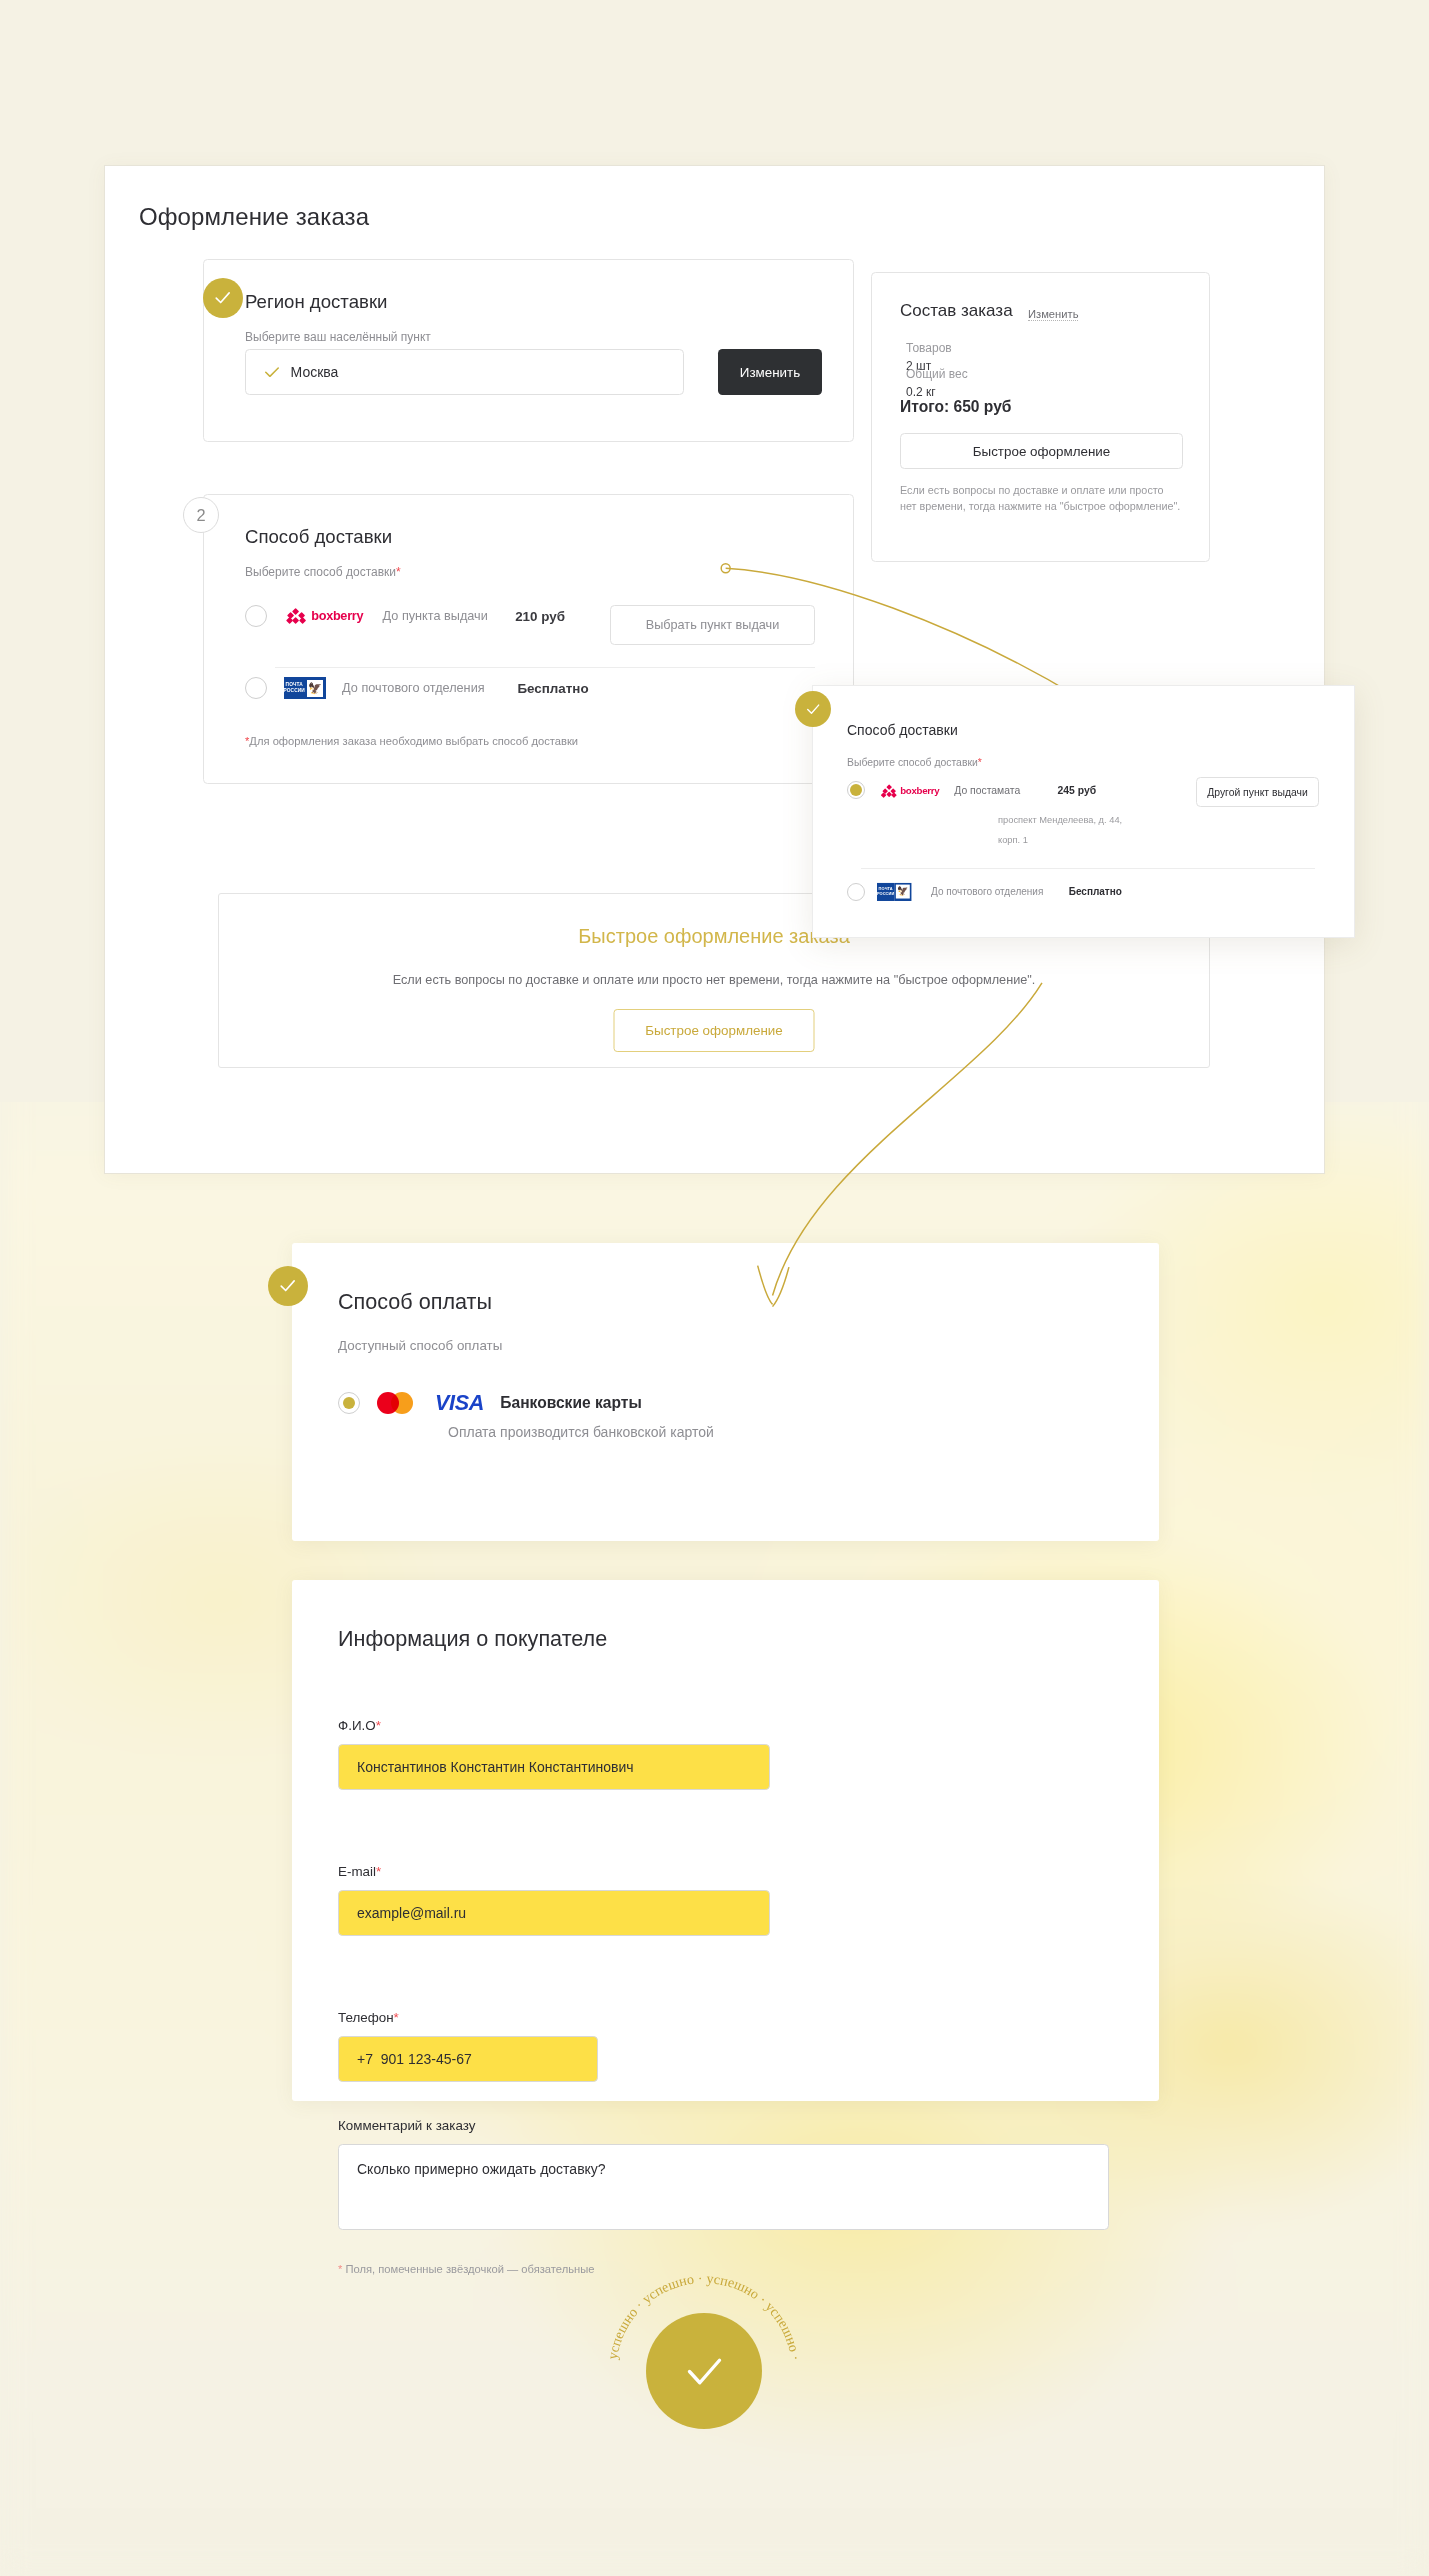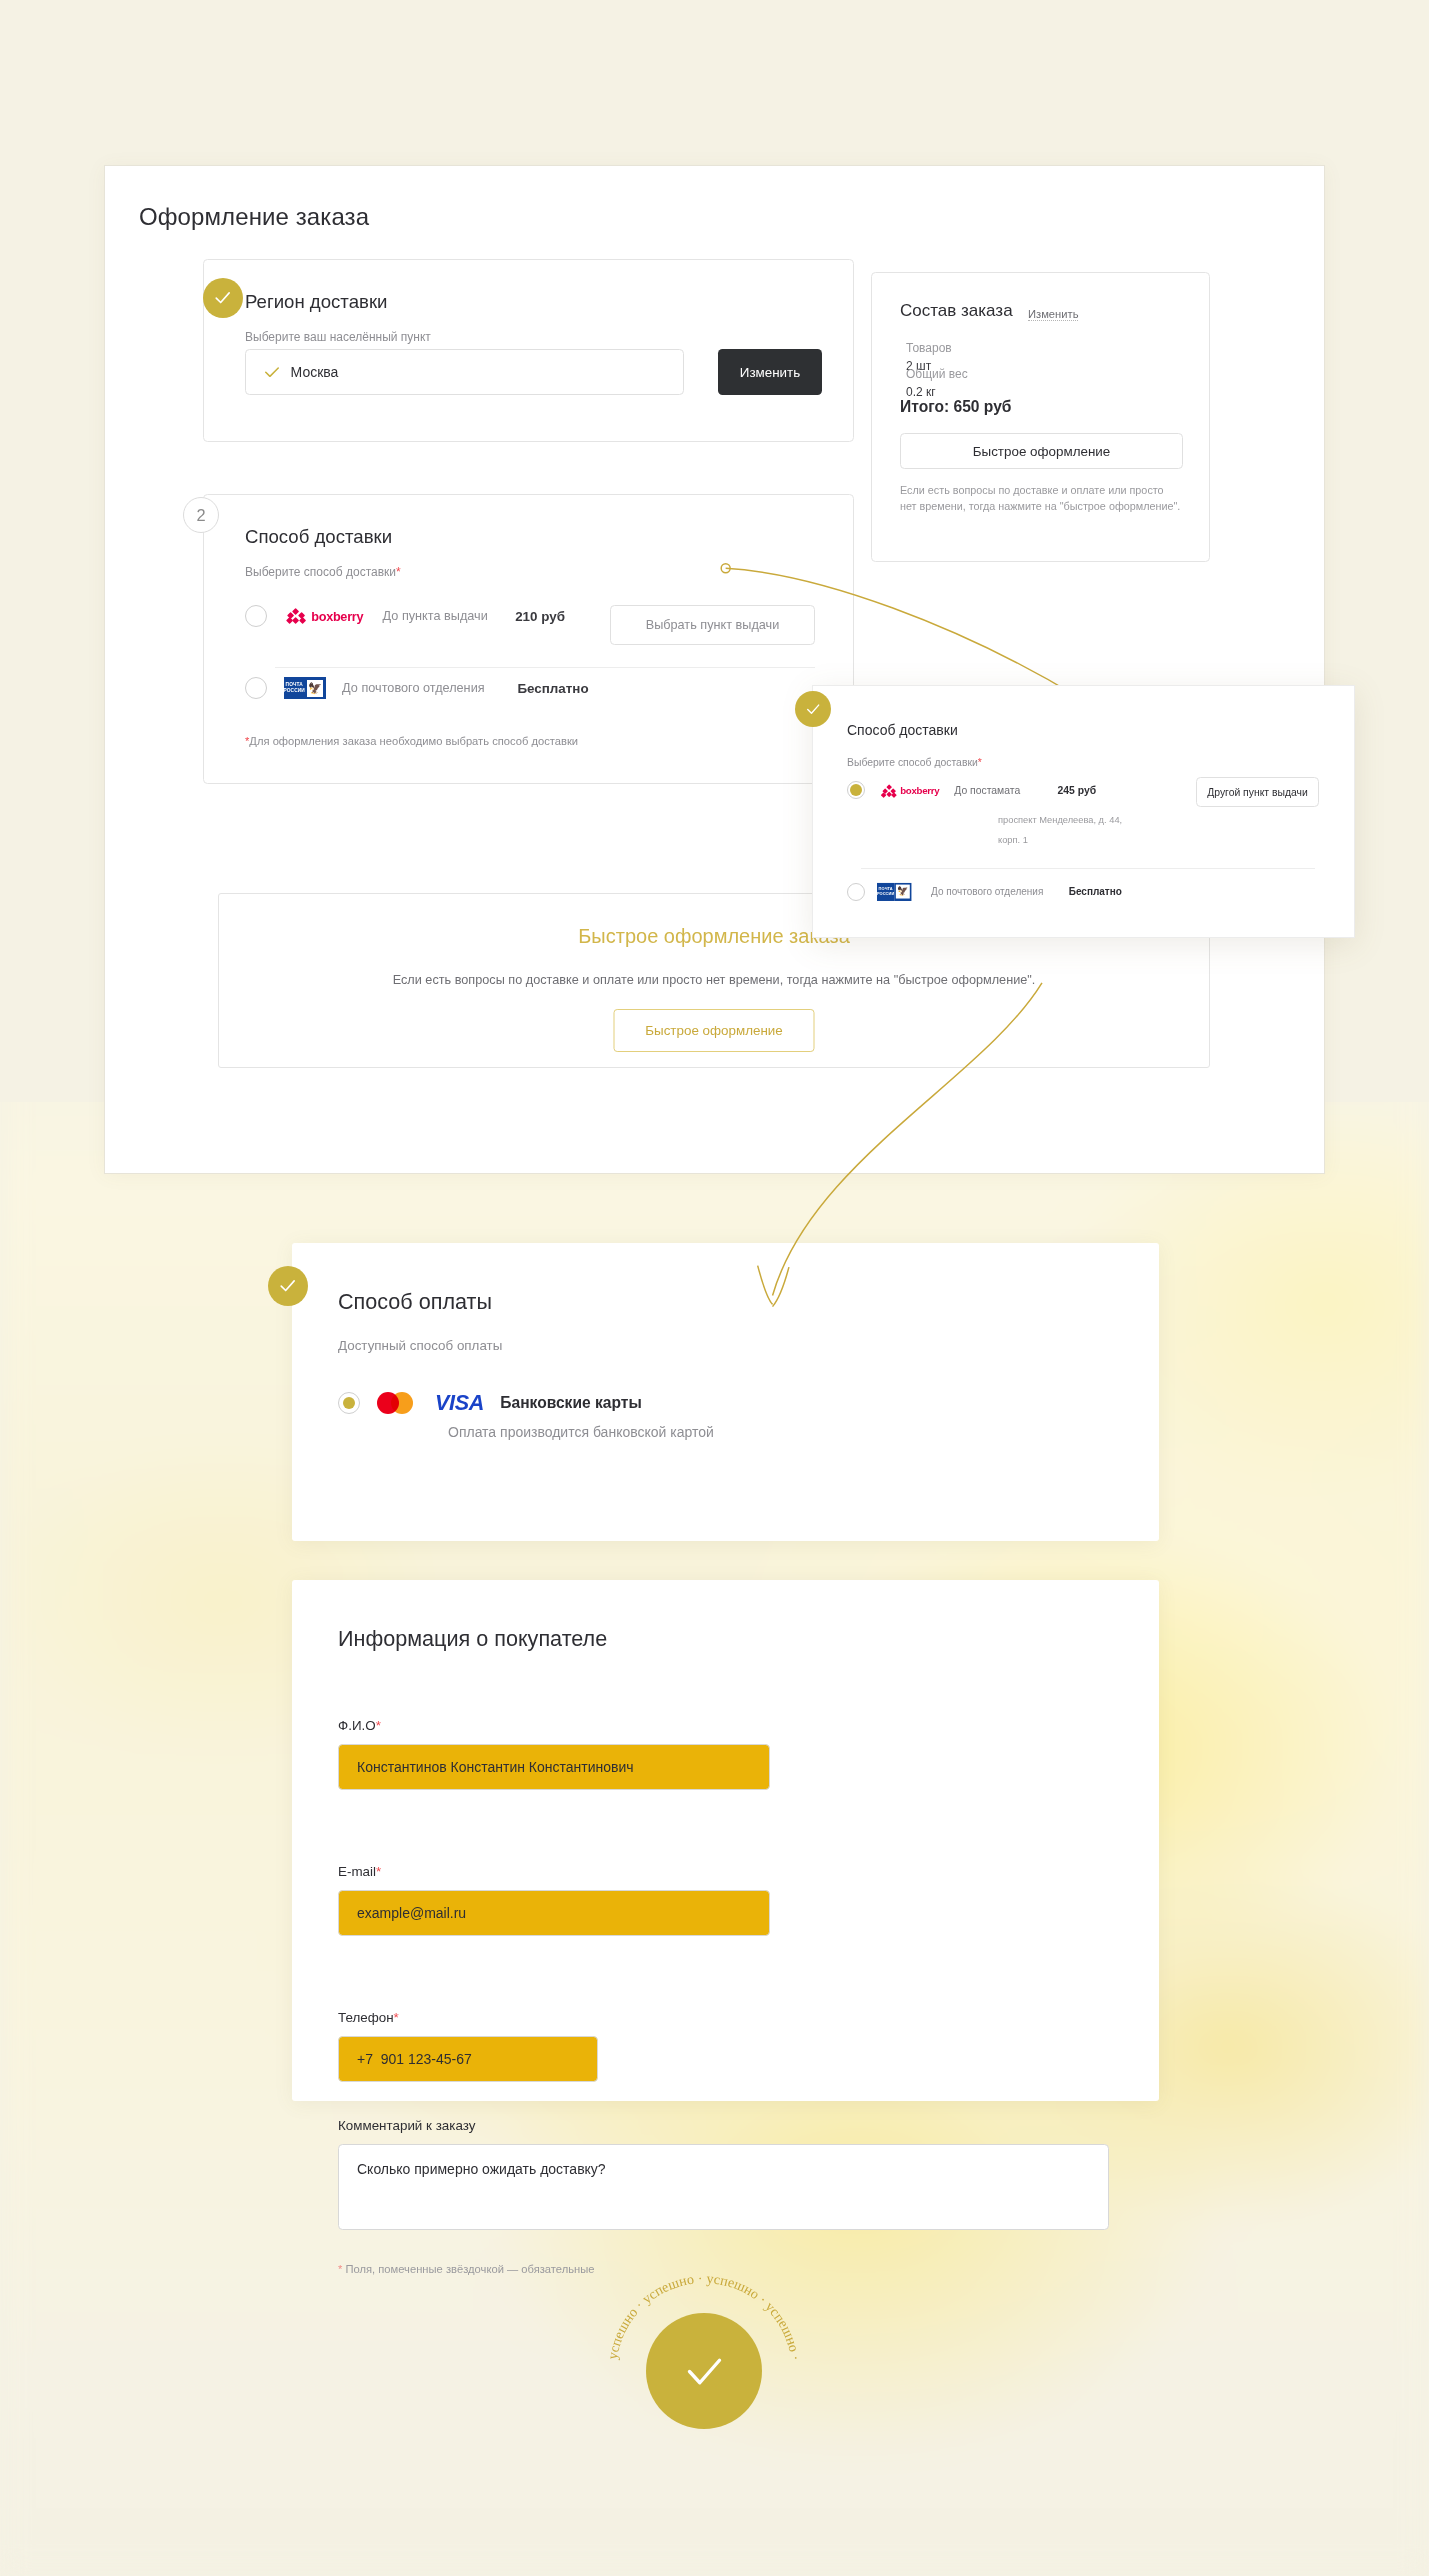--- a/index.html
+++ b/index.html
@@ -105,21 +105,21 @@
     color: #8e8e93; font-size: 12.7px; font-family: inherit; cursor: pointer;
   }
   .opt-sep {
     position: absolute; left: 71px; height: 0.7px; background: #ededed;
   }
   #delivery-note {
     position: absolute; left: 41px; top: 240px; font-size: 11.2px; color: #8e8e93;
   }
 
   
-  .bx { display: flex; align-items: flex-end; gap: 5.2px; }
+  .bx { display: flex; align-items: center; gap: 5.2px; }
   .bx-mark { width: 19.4px; height: 15px; position: relative; }
   .bx-mark i {
     position: absolute; width: 5.2px; height: 5.2px; background: #e6004c;
     transform: rotate(45deg); border-radius: 0.7px;
   }
   .bx-word { font-size: 12.7px; font-weight: bold; color: #e6004c; letter-spacing: -0.3px; }
   
   .rp { display: flex; height: 21.6px; width: 42px; }
   .rp-l {
     width: 21px; background: #11469b; color: #fff;
@@ -224,21 +224,21 @@
   }
 
   
   #card-customer {
     left: 292px; top: 1580px; width: 867px; height: 521px;
     background: #fff; border-radius: 3px; box-shadow: 0 2.2px 19.4px rgba(120,110,70,.08);
   }
   #customer-title { position: absolute; left: 46px; top: 46px; font-size: 21.6px; color: #2e2e33; }
   .f-label { position: absolute; left: 46px; font-size: 13.4px; color: #2e2e33; }
   .f-input {
-    position: absolute; left: 46px; height: 46px; background: #eab308;
+    position: absolute; left: 46px; height: 46px; background: #fde047;
     border: 0.7px solid #d8d8d8; border-radius: 4.5px;
     font-size: 14px; font-family: inherit; color: #2e2e33; padding: 0 18px;
     outline: none;
   }
   #f-comment {
     position: absolute; left: 46px; top: 838px; width: 771px; height: 86px;
     border: 0.7px solid #d8d8d8; border-radius: 4.5px; background: #fff;
     font-size: 14px; font-family: inherit; color: #2e2e33;
     padding: 16.4px 18px; resize: none; outline: none;
   }

